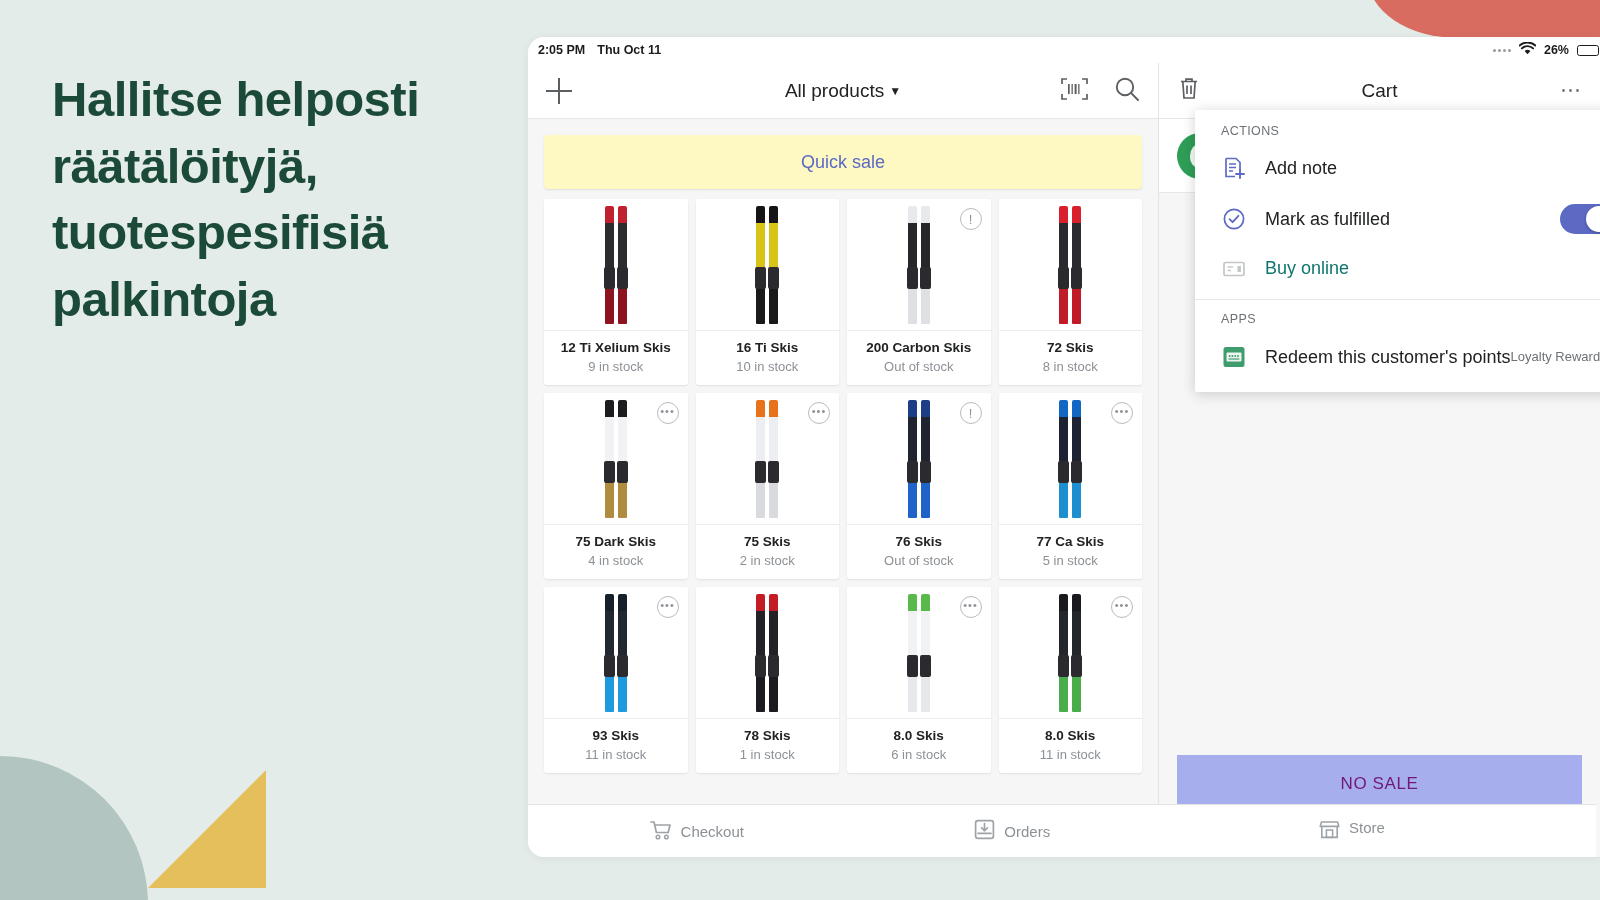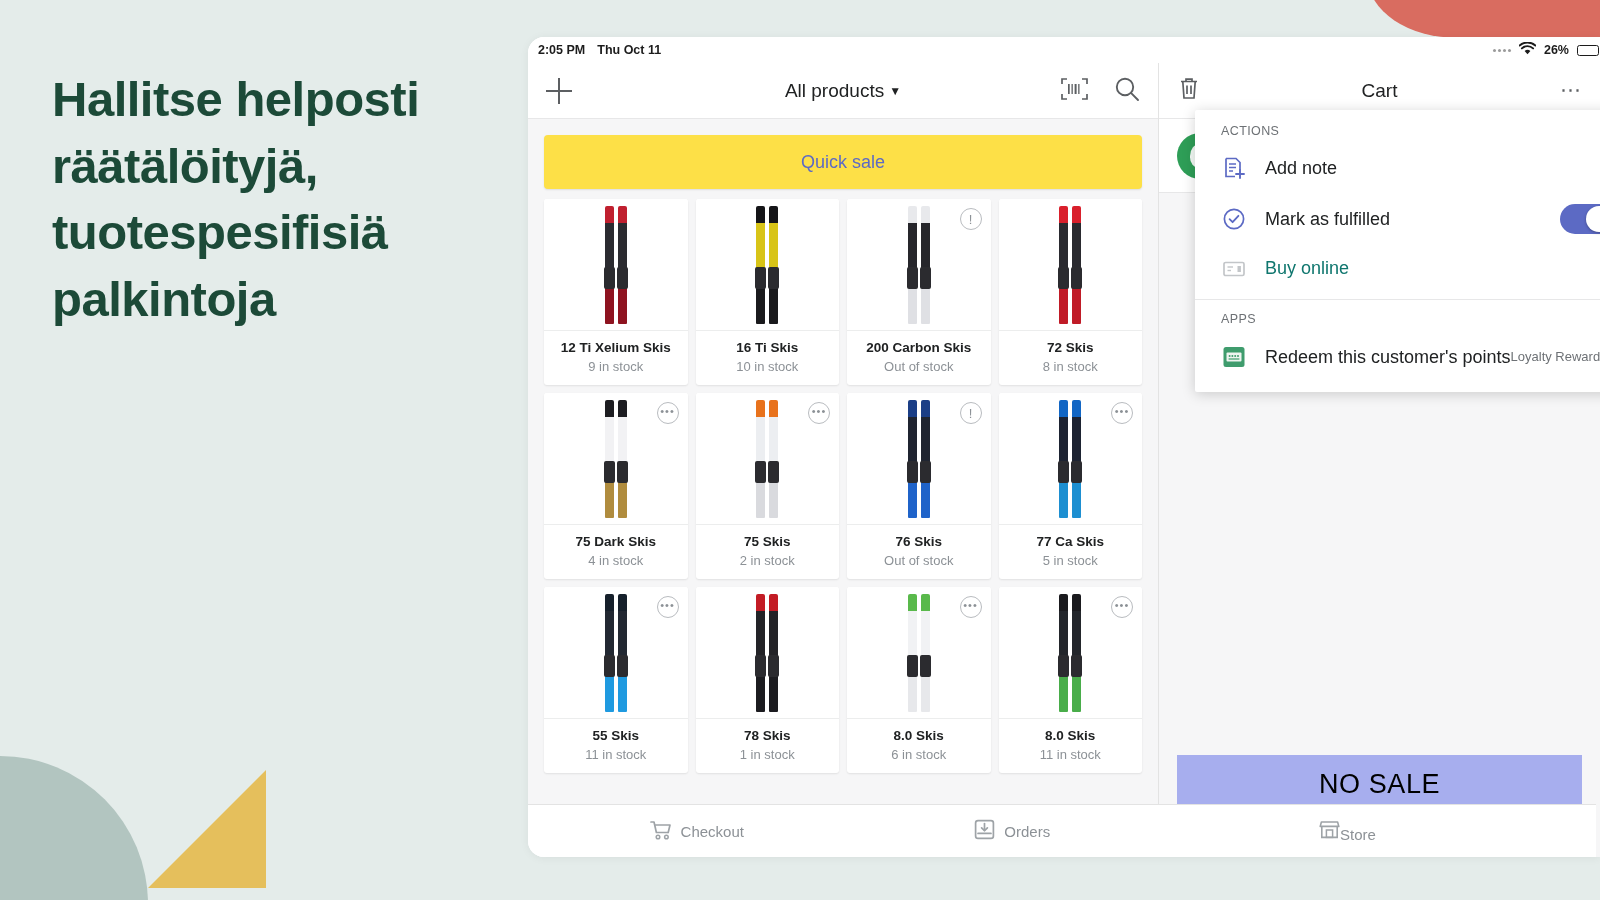--- a/index.html
+++ b/index.html
@@ -112,21 +112,21 @@
   .pp-title .caret {
     font-size:12px; margin-left:5px; color:#202223; vertical-align:2px;
   }
   .pp-header-right {
     margin-left:auto; display:flex; align-items:center; gap:26px;
     position:relative; z-index:2;
   }
 
   .quicksale-wrap { padding:16px 16px 10px 16px; }
   .quicksale {
-    height:54px; background:#fde047; border-radius:4px;
+    height:54px; background:#fef9c3; border-radius:4px;
     display:flex; align-items:center; justify-content:center;
     color:#5c6ac4; font-size:18px;
     box-shadow:0 1px 2px rgba(0,0,0,0.10);
     cursor:pointer;
   }
 
   .grid {
     padding:0 16px; display:grid;
     grid-template-columns:repeat(4,1fr);
     gap:8px;
@@ -209,23 +209,23 @@
     position:relative;
   }
   .avatar-green::after{
     content:""; position:absolute; left:13px; top:11px;
     width:19px; height:24px; border-radius:50% 50% 45% 45%;
     background:#fff; opacity:.95;
   }
   .cart-spacer { flex:1 1 auto; }
   .nosale-wrap { padding:0 18px 44px 18px; }
   .nosale {
-    height:58px; background:#a7aeee; color:#000000;
+    height:58px; background:#a7aeee; color:#701a75;
     display:flex; align-items:center; justify-content:center;
-    font-size:27px; letter-spacing:.6px; cursor:pointer;
+    font-size:17px; letter-spacing:.6px; cursor:pointer;
   }
 
   
   .menu {
     position:absolute; left:36px; top:47px; right:-40px;
     background:#fff;
     box-shadow:0 2px 14px rgba(0,0,0,0.18);
     border-radius:2px;
     padding:14px 0 10px 0;
     z-index:20;
@@ -262,22 +262,22 @@
     display:flex; align-items:center;
     z-index:25;
   }
   .tabbar-inner { display:flex; width:631px; }
   .tab {
     flex:1 1 0; display:flex; align-items:center; justify-content:center;
     gap:9px; color:#8c9196; font-size:15px; cursor:pointer;
   }
   .tab:first-child { flex:1.15 1 0; }
   .tab-right {
-    width:190px; display:flex; align-items:flex-end; justify-content:flex-start;
-    color:#8c9196; font-size:15px; cursor:pointer; padding-left:160px;
+    width:190px; display:flex; align-items:flex-start; justify-content:flex-start;
+    gap:9px; color:#8c9196; font-size:15px; cursor:pointer; padding-left:160px;
   }
 </style>
 </head>
 <body>
 
 <div class="bg-shapes">
   <div class="shape-circle-sage"></div>
   <div class="shape-triangle-gold"></div>
   <div class="shape-red-blob"></div>
 </div>
@@ -451,21 +451,21 @@
           </div>
           <div class="tile">
             <div class="tile-img">
               <div class="ski-pair">
                 <div class="ski" style="--tip: #16202b; --body: #222832; --tail: #1f9ae0;"></div>
                 <div class="ski" style="--tip: #16202b; --body: #222832; --tail: #1f9ae0;"></div>
               </div>
               <div class="tile-badge dots">•••</div>
             </div>
             <div class="tile-meta">
-              <div class="tile-name">55 Skis</div>
+              <div class="tile-name">93 Skis</div>
               <div class="tile-stock">11 in stock</div>
             </div>
           </div>
           <div class="tile">
             <div class="tile-img">
               <div class="ski-pair">
                 <div class="ski" style="--tip: #c31c25; --body: #232327; --tail: #1c1c20;"></div>
                 <div class="ski" style="--tip: #c31c25; --body: #232327; --tail: #1c1c20;"></div>
               </div>
             </div>

